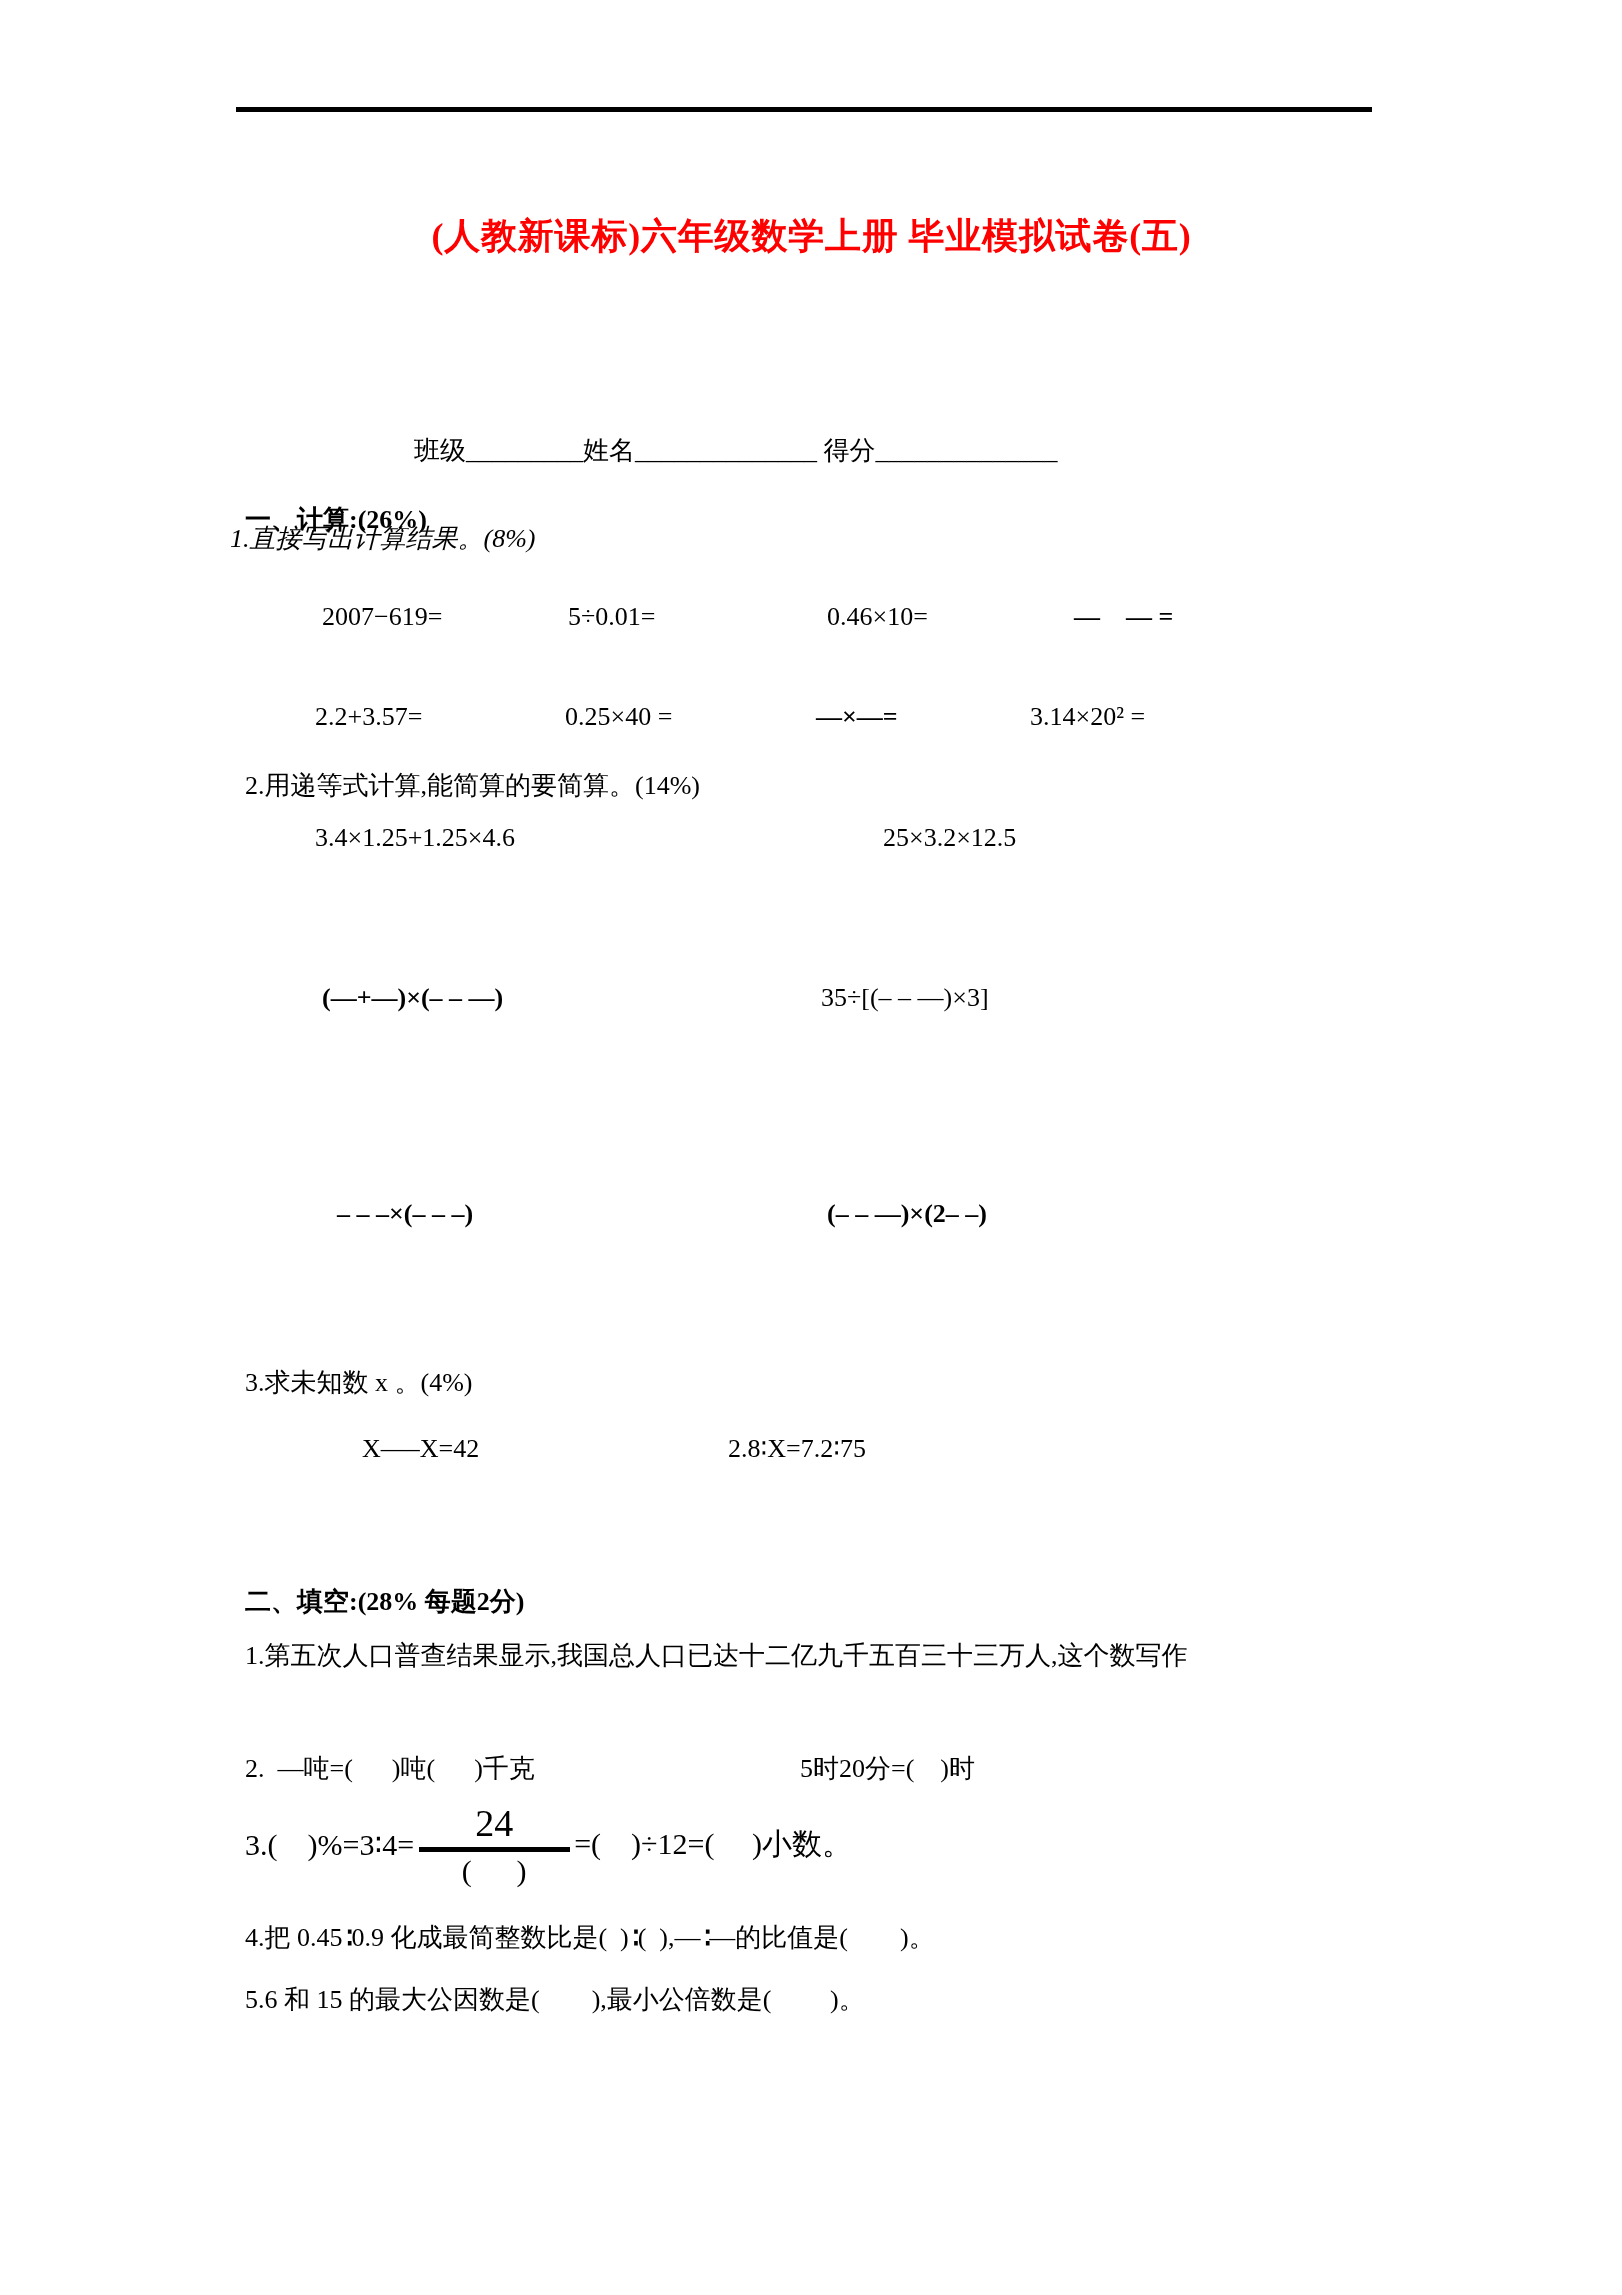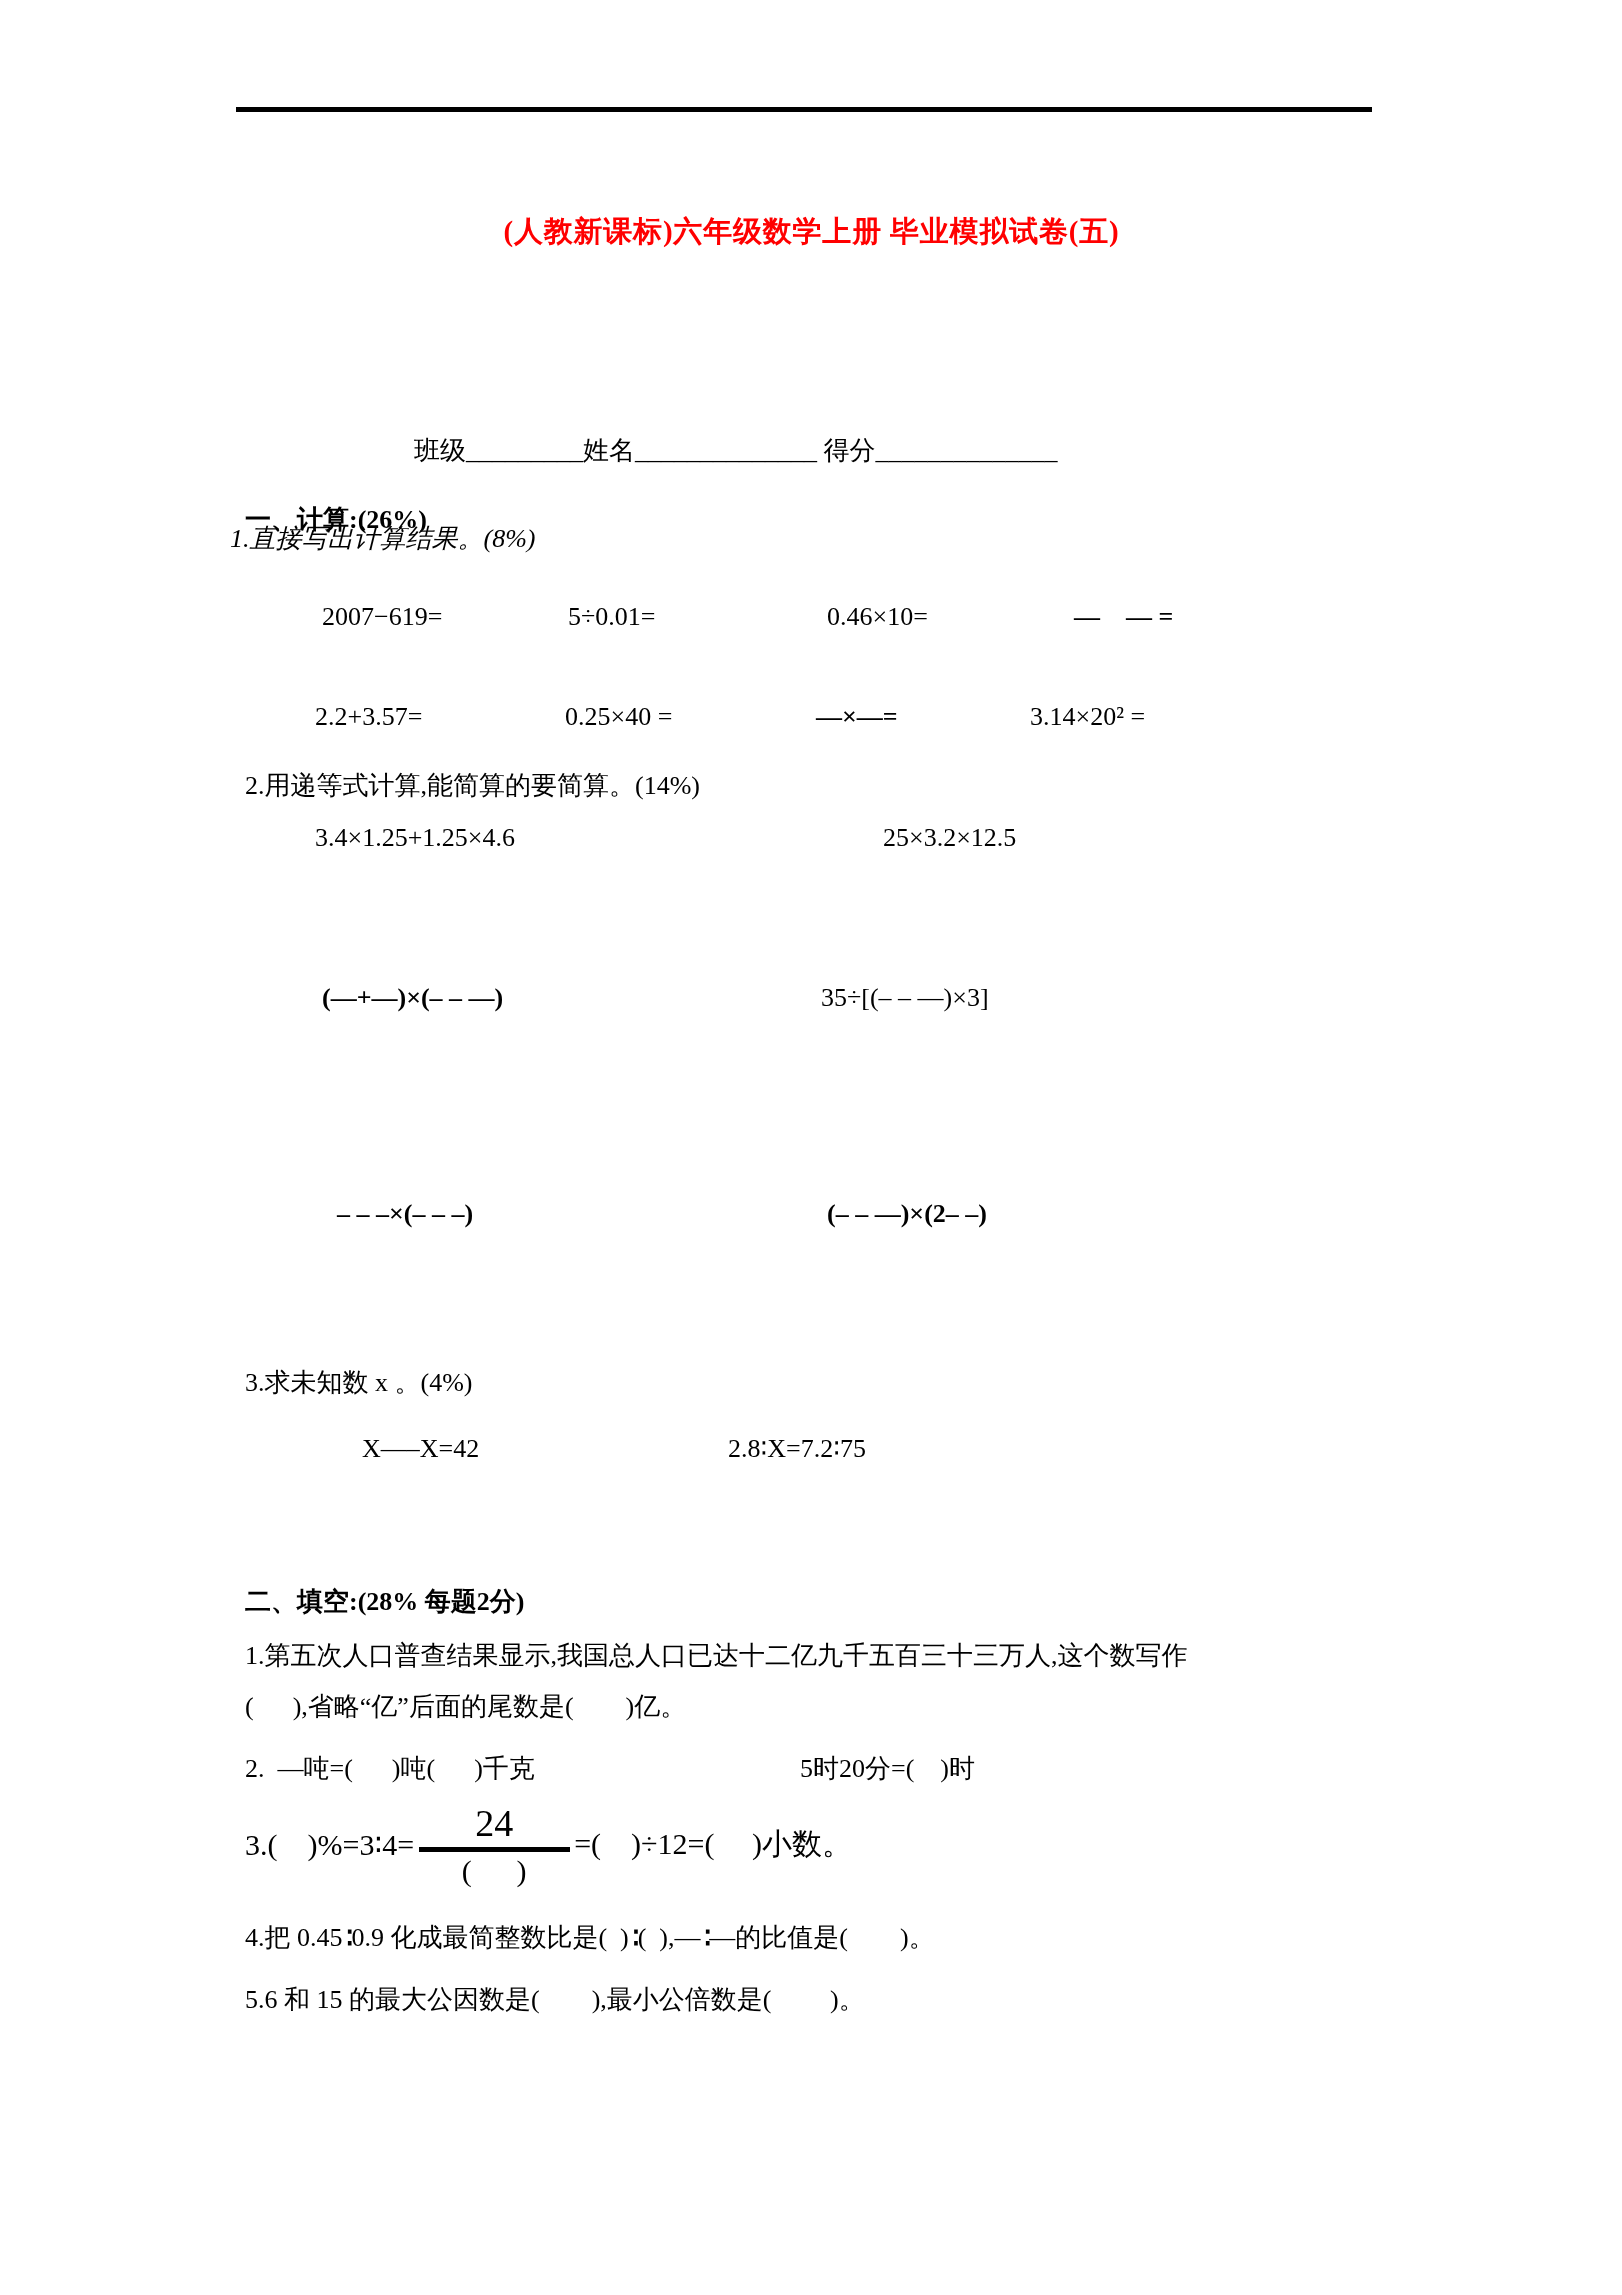--- a/index.html
+++ b/index.html
@@ -12,21 +12,21 @@
     color:#000;
     overflow:hidden;
   }
   .abs{position:absolute;white-space:pre;}
   .t40{font-size:26px;line-height:1.15;}
   .bold{font-weight:bold;}
   .title{
     position:absolute;
     left:0; right:0; top:212px;
     text-align:center;
-    font-size:29px;
+    font-size:36px;
     font-weight:bold;
     color:#ff0000;
     letter-spacing:0.8px;
     white-space:pre;
   }
   .rule{
     position:absolute;
     left:236px; top:107px;
     width:1136px; height:4.5px;
     background:#000;
@@ -87,21 +87,20 @@
   <div class="abs t40 dashbold" style="left:827px;top:1199px;">(– – —)×(2– –)</div>
 
   <div class="abs t40" style="left:245px;top:1368px;">3.求未知数 x 。(4%)</div>
 
   <div class="abs t40" style="left:362px;top:1434px;">X—–X=42</div>
   <div class="abs t40" style="left:728px;top:1434px;">2.8∶X=7.2∶75</div>
 
   <div class="abs t40 bold" style="left:245px;top:1587px;">二、填空:(28% 每题2分)</div>
 
   <div class="abs t40" style="left:245px;top:1641px;">1.第五次人口普查结果显示,我国总人口已达十二亿九千五百三十三万人,这个数写作</div>
-  <div class="abs t40" style="left:245px;top:1692px;">(      ),省略“亿”后面的尾数是(        )亿。</div>
 
   <div class="abs t40" style="left:245px;top:1754px;">2.  —吨=(      )吨(      )千克</div>
   <div class="abs t40" style="left:800px;top:1754px;">5时20分=(    )时</div>
 
   <div class="fracline">
     <span>3.(    )%=3∶4=</span>
     <span class="frac">
       <span class="num">24</span>
       <span class="bar"></span>
       <span class="den">(      )</span>

